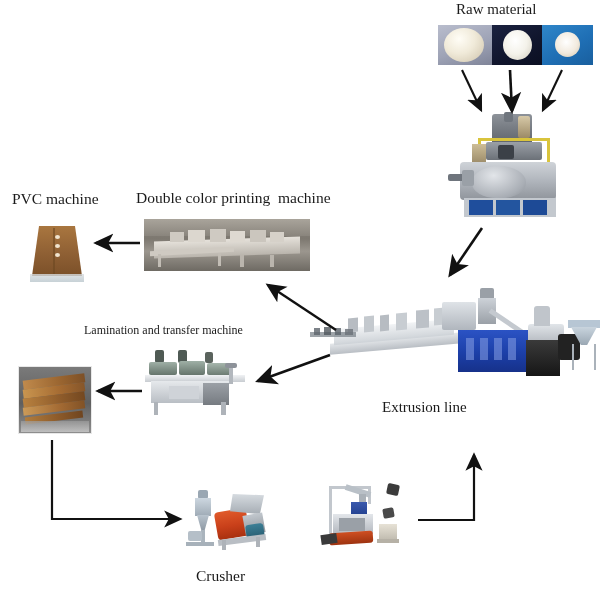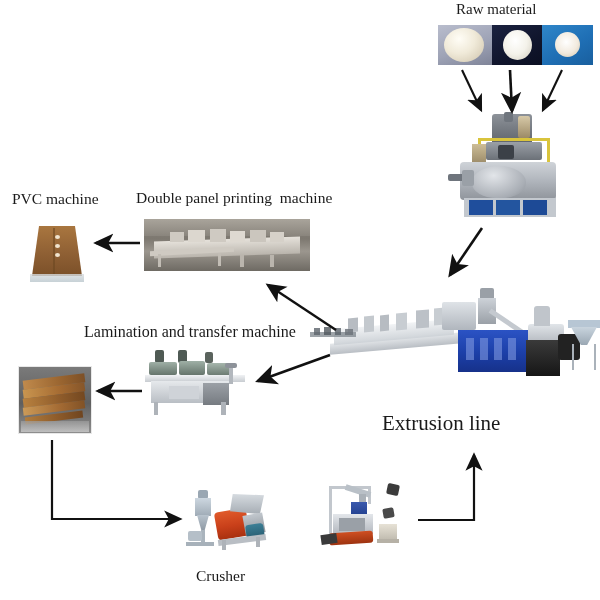--- a/index.html
+++ b/index.html
@@ -147,23 +147,23 @@
     <div class="pc" style="left:242px;top:50px;width:1px;height:0px;"></div>
   </div>
 
   <div class="mach" style="left:568px; top:320px; width:34px; height:64px;">
     <div class="pc" style="left:0px;top:0px;width:32px;height:8px;background:#b7c6d4;"></div>
     <div class="pc" style="left:3px;top:7px;width:26px;height:18px;background:linear-gradient(180deg,#c9d4de,#9aa7b3);clip-path:polygon(0 0,100% 0,62% 100%,38% 100%);"></div>
     <div class="pc" style="left:4px;top:24px;width:2px;height:26px;background:#aab2ba;"></div>
     <div class="pc" style="left:26px;top:24px;width:2px;height:26px;background:#aab2ba;"></div>
   </div>
 
-  <div class="label" style="left:382px; top:400px; font-size:21px;margin-top:12px;">Extrusion line</div>
-
-  <div class="label" style="left:84px; top:324px; font-size:16px;text-align:right;">Lamination and transfer machine</div>
+  <div class="label" style="left:382px; top:400px; font-size:15px;">Extrusion line</div>
+
+  <div class="label" style="left:84px; top:324px; font-size:12px;text-align:right;">Lamination and transfer machine</div>
 
   <div class="mach" style="left:145px; top:350px; width:110px; height:66px;">
 
     <div class="pc" style="left:10px;top:0px;width:9px;height:13px;background:#4f5a54;border-radius:2px;"></div>
     <div class="pc" style="left:33px;top:0px;width:9px;height:13px;background:#4f5a54;border-radius:2px;"></div>
     <div class="pc" style="left:60px;top:2px;width:8px;height:11px;background:#5a635d;border-radius:2px;"></div>
 
     <div class="pc" style="left:4px;top:12px;width:28px;height:13px;background:linear-gradient(180deg,#9fb0a6,#66756c);border-radius:2px;"></div>
     <div class="pc" style="left:34px;top:11px;width:26px;height:14px;background:linear-gradient(180deg,#9fb0a6,#66756c);border-radius:2px;"></div>
     <div class="pc" style="left:62px;top:13px;width:24px;height:12px;background:linear-gradient(180deg,#a6b6ac,#6d7c73);border-radius:2px;"></div>
@@ -191,21 +191,21 @@
   <div class="photo" style="left:18px; top:366px; width:72px; height:66px; border:1px solid #e8e8e8;">
     <div class="photo-inner" style="background:linear-gradient(180deg,#7a7a7a 0%,#5f5f5f 55%,#8e8e8e 100%);"></div>
     <div class="pc" style="left:4px;top:10px;width:62px;height:9px;background:linear-gradient(90deg,#c08a4c,#9a6530 60%,#7d5027);transform:rotate(-7deg);"></div>
     <div class="pc" style="left:4px;top:19px;width:62px;height:9px;background:linear-gradient(90deg,#c9954f,#a56b32 60%,#86562a);transform:rotate(-7deg);"></div>
     <div class="pc" style="left:4px;top:28px;width:62px;height:9px;background:linear-gradient(90deg,#b8813f,#8f5c2b 60%,#744820);transform:rotate(-7deg);"></div>
     <div class="pc" style="left:4px;top:37px;width:62px;height:8px;background:linear-gradient(90deg,#cb9a58,#a36a33 60%,#815226);transform:rotate(-7deg);"></div>
     <div class="pc" style="left:6px;top:47px;width:58px;height:7px;background:linear-gradient(90deg,#b07c3d,#8b5929 60%,#6f4520);transform:rotate(-7deg);"></div>
     <div class="pc" style="left:2px;top:54px;width:68px;height:11px;background:linear-gradient(180deg,#9b9b9b,#cfcfcf);opacity:.75;"></div>
   </div>
 
-  <div class="label" style="left:136px; top:190px; font-size:15.5px;">Double panel printing  machine</div>
+  <div class="label" style="left:136px; top:190px; font-size:15.5px;">Double color printing  machine</div>
 
   <div class="photo" style="left:144px; top:219px; width:166px; height:52px;">
     <div class="photo-inner" style="background:linear-gradient(180deg,#8e8981 0%,#7d7870 38%,#9b968e 62%,#6e6a63 100%);"></div>
 
     <div class="pc" style="left:0px;top:0px;width:166px;height:17px;background:linear-gradient(180deg,#a9a49b,#8a857d);"></div>
 
     <div class="pc" style="left:10px;top:20px;width:146px;height:17px;background:linear-gradient(180deg,#e6e2db,#b9b4ac);transform:skewY(-2deg);"></div>
     <div class="pc" style="left:26px;top:13px;width:14px;height:10px;background:#cfcac2;"></div>
     <div class="pc" style="left:44px;top:11px;width:17px;height:12px;background:#dcd7cf;"></div>
     <div class="pc" style="left:66px;top:10px;width:16px;height:13px;background:#cfcac2;"></div>

